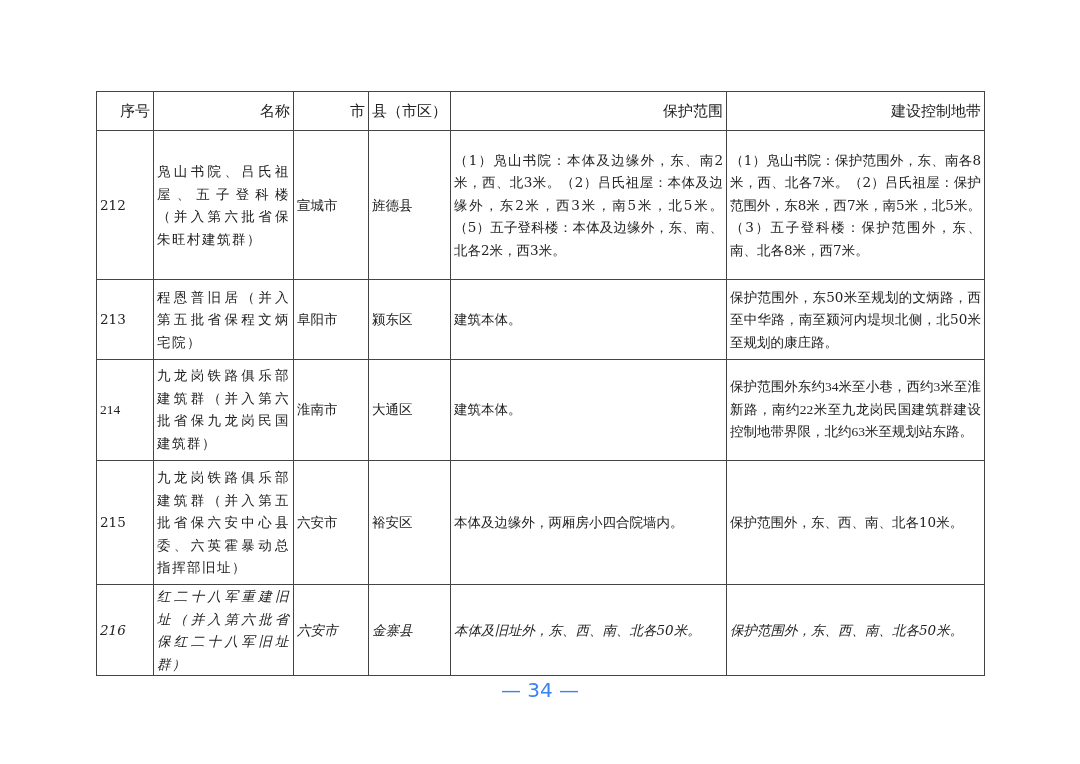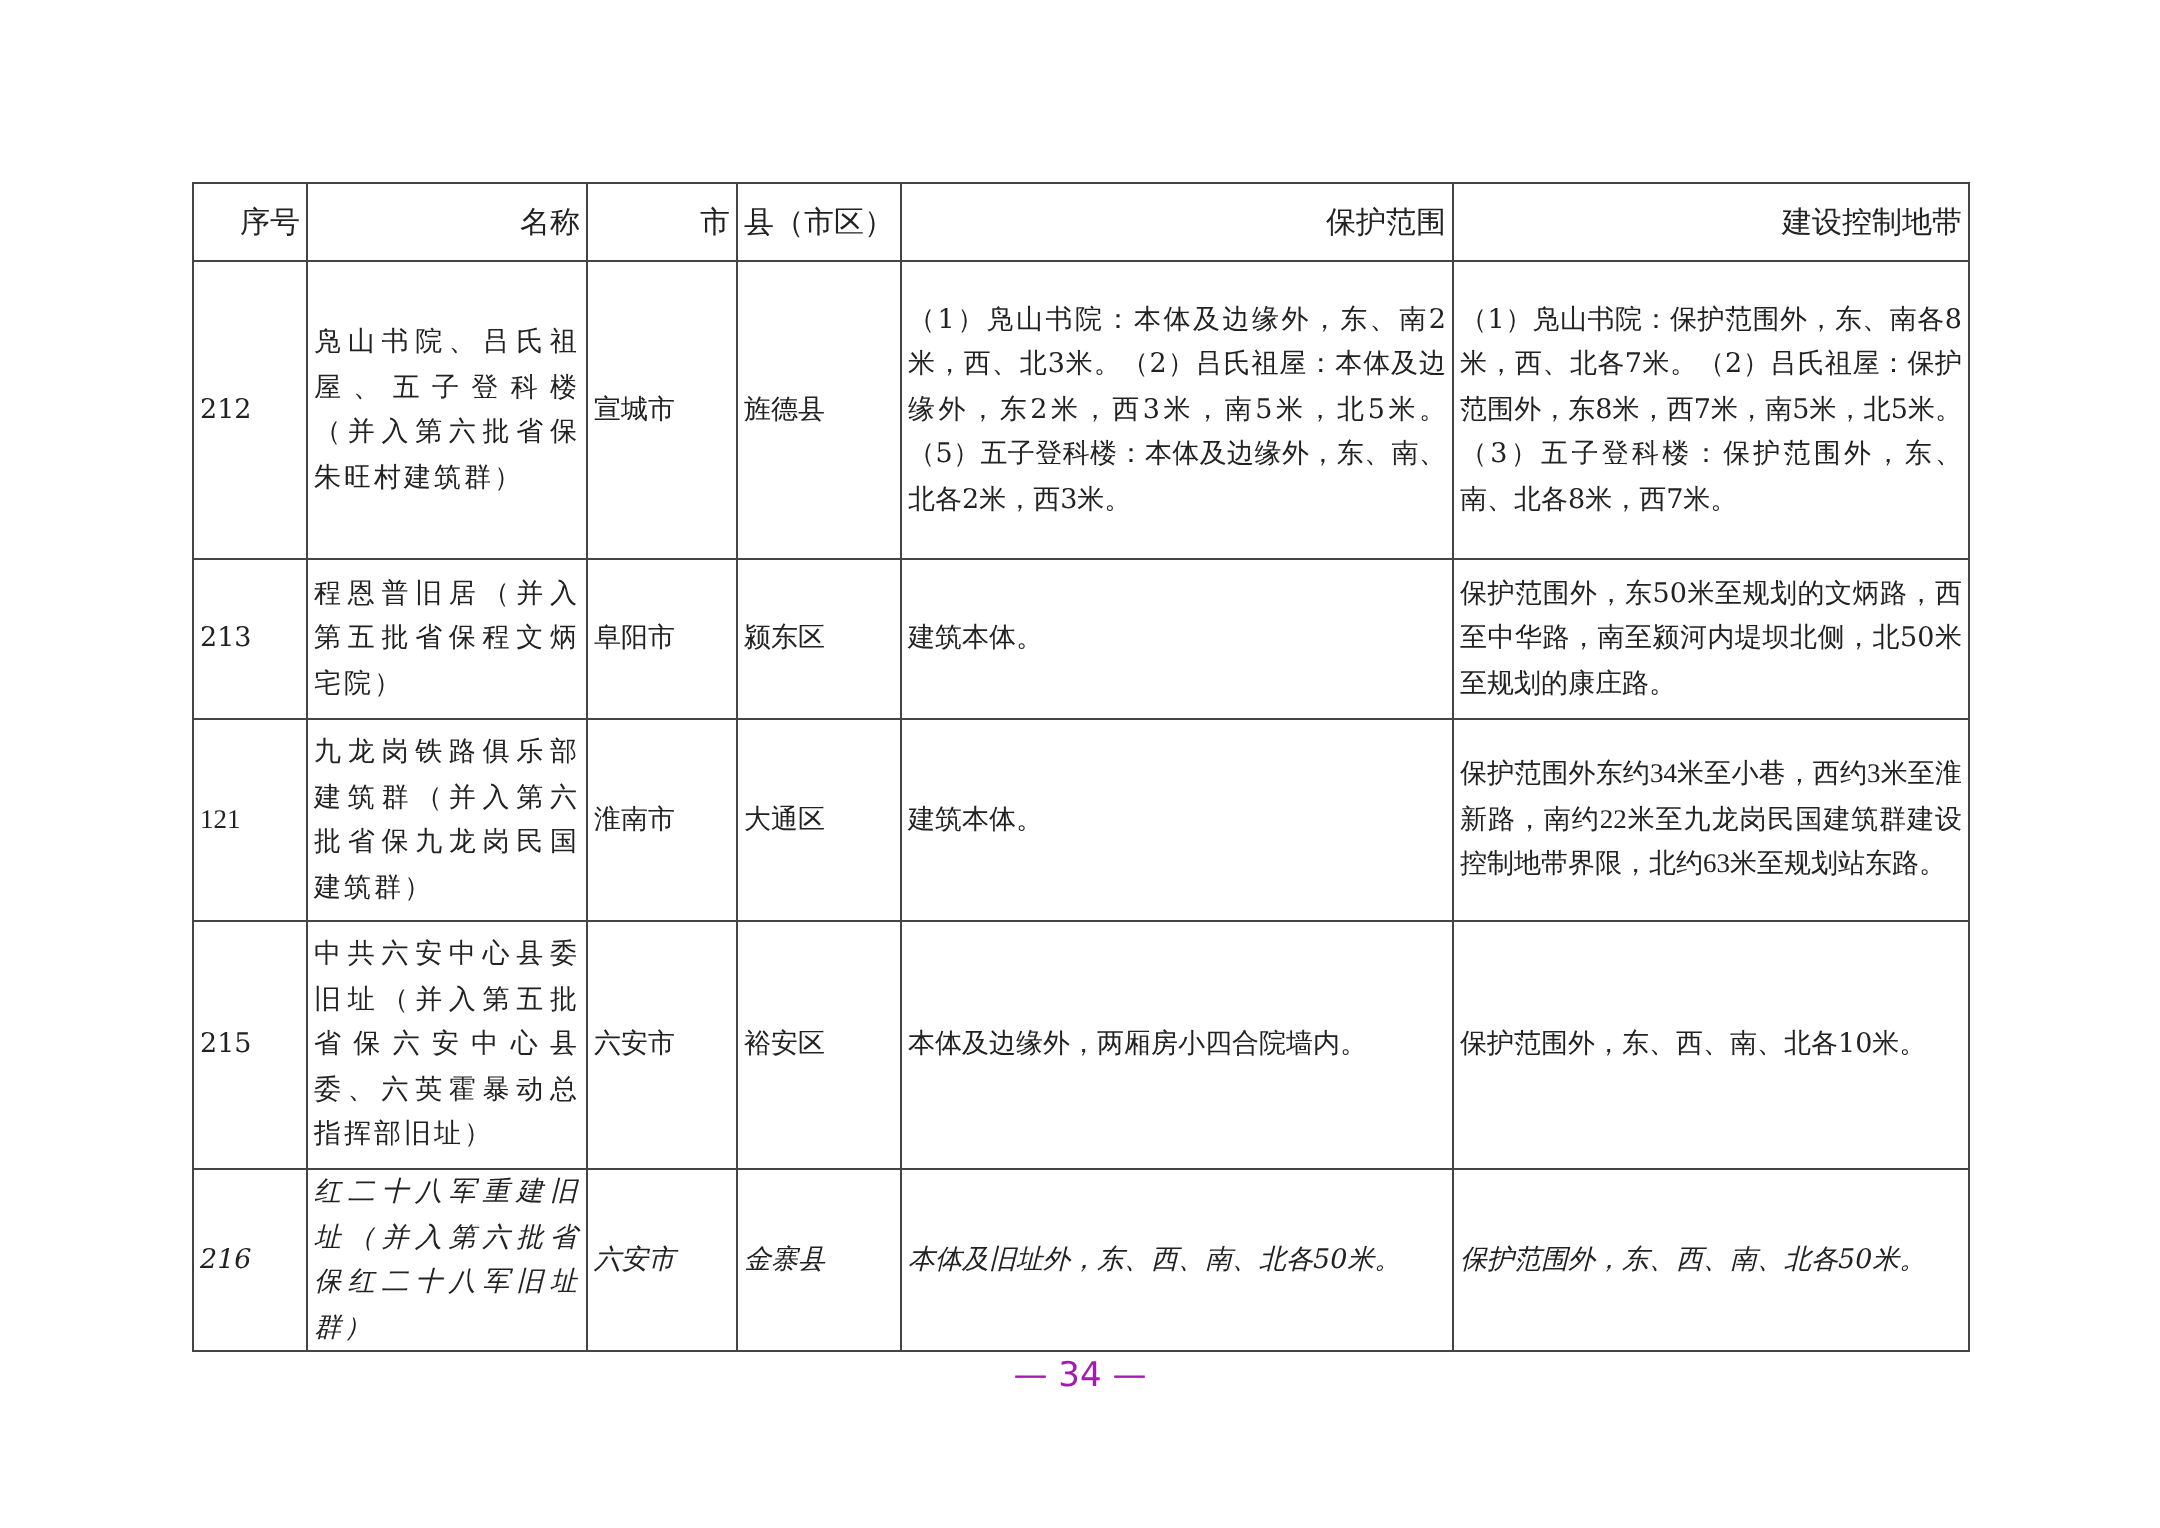--- a/index.html
+++ b/index.html
@@ -22,21 +22,21 @@
   td.center { text-align: left; }
   td.name { text-align: justify; letter-spacing: 1.5px; }
   td.text { text-align: justify; }
   tr.r212 td { height: 148px; }
   tr.r213 td { height: 79px; }
   tr.r214 td { height: 100px; font-family: Liberation Serif, serif; }
   tr.r215 td { height: 123px; }
   tr.r216 td { height: 75px; font-style: italic; }
   .page-number {
     position: absolute; top: 678px; left: 0; width: 1080px; text-align: center;
-    font-family: "DejaVu Sans", "Liberation Sans", sans-serif; font-size: 17px; color: #a21caf;
+    font-family: "DejaVu Sans", "Liberation Sans", sans-serif; font-size: 20px; color: #3b82f6;
   }
 </style>
 </head>
 <body>
 
 <table class="heritage">
   <colgroup>
     <col class="c-no">
       <col class="c-name">
       <col class="c-city">
@@ -65,30 +65,30 @@
     </tr>
     <tr class="r213">
       <td class="center">213</td>
       <td class="name">程恩普旧居（并入第五批省保程文炳宅院）</td>
       <td class="center">阜阳市</td>
       <td class="center">颍东区</td>
       <td class="text">建筑本体。</td>
       <td class="text">保护范围外，东50米至规划的文炳路，西至中华路，南至颍河内堤坝北侧，北50米至规划的康庄路。</td>
     </tr>
     <tr class="r214">
-      <td class="center">121</td>
+      <td class="center">214</td>
       <td class="name">九龙岗铁路俱乐部建筑群（并入第六批省保九龙岗民国建筑群）</td>
       <td class="center">淮南市</td>
       <td class="center">大通区</td>
       <td class="text">建筑本体。</td>
       <td class="text">保护范围外东约34米至小巷，西约3米至淮新路，南约22米至九龙岗民国建筑群建设控制地带界限，北约63米至规划站东路。</td>
     </tr>
     <tr class="r215">
       <td class="center">215</td>
-      <td class="name">中共六安中心县委旧址（并入第五批省保六安中心县委、六英霍暴动总指挥部旧址）</td>
+      <td class="name">九龙岗铁路俱乐部建筑群（并入第五批省保六安中心县委、六英霍暴动总指挥部旧址）</td>
       <td class="center">六安市</td>
       <td class="center">裕安区</td>
       <td class="text">本体及边缘外，两厢房小四合院墙内。</td>
       <td class="text">保护范围外，东、西、南、北各10米。</td>
     </tr>
     <tr class="r216">
       <td class="center">216</td>
       <td class="name">红二十八军重建旧址（并入第六批省保红二十八军旧址群）</td>
       <td class="center">六安市</td>
       <td class="center">金寨县</td>

